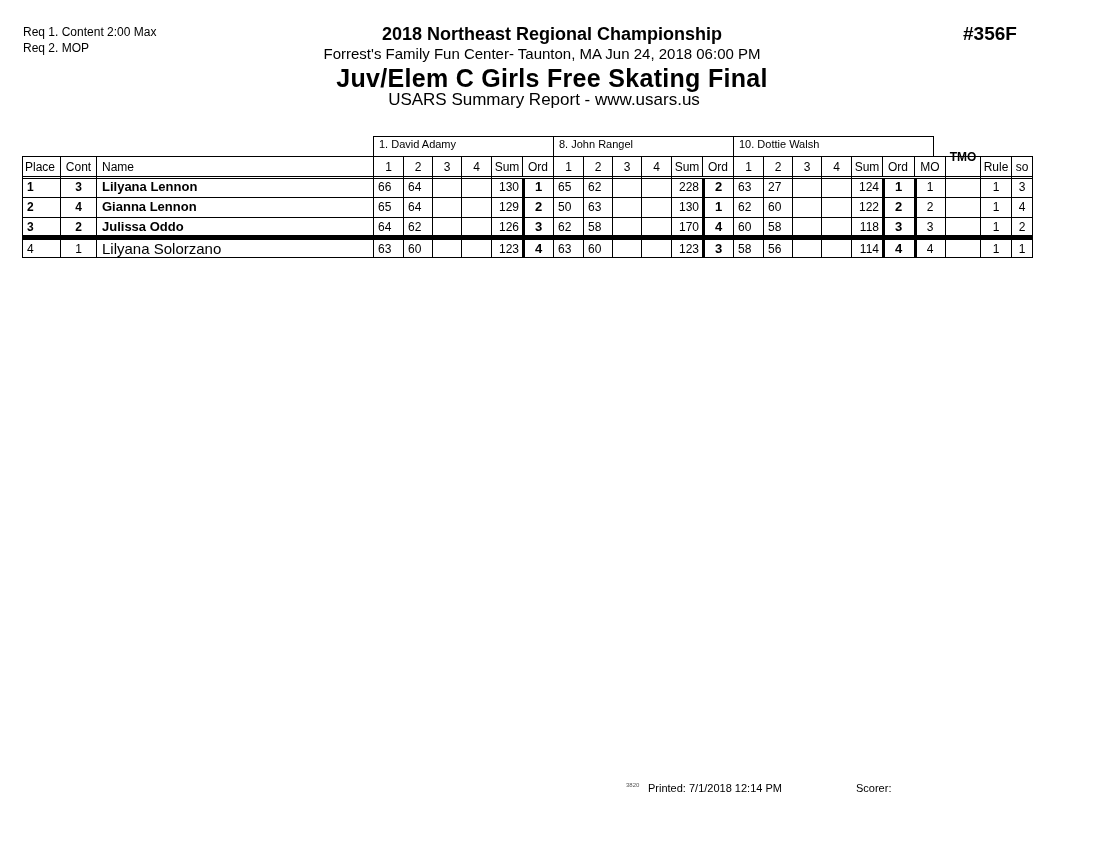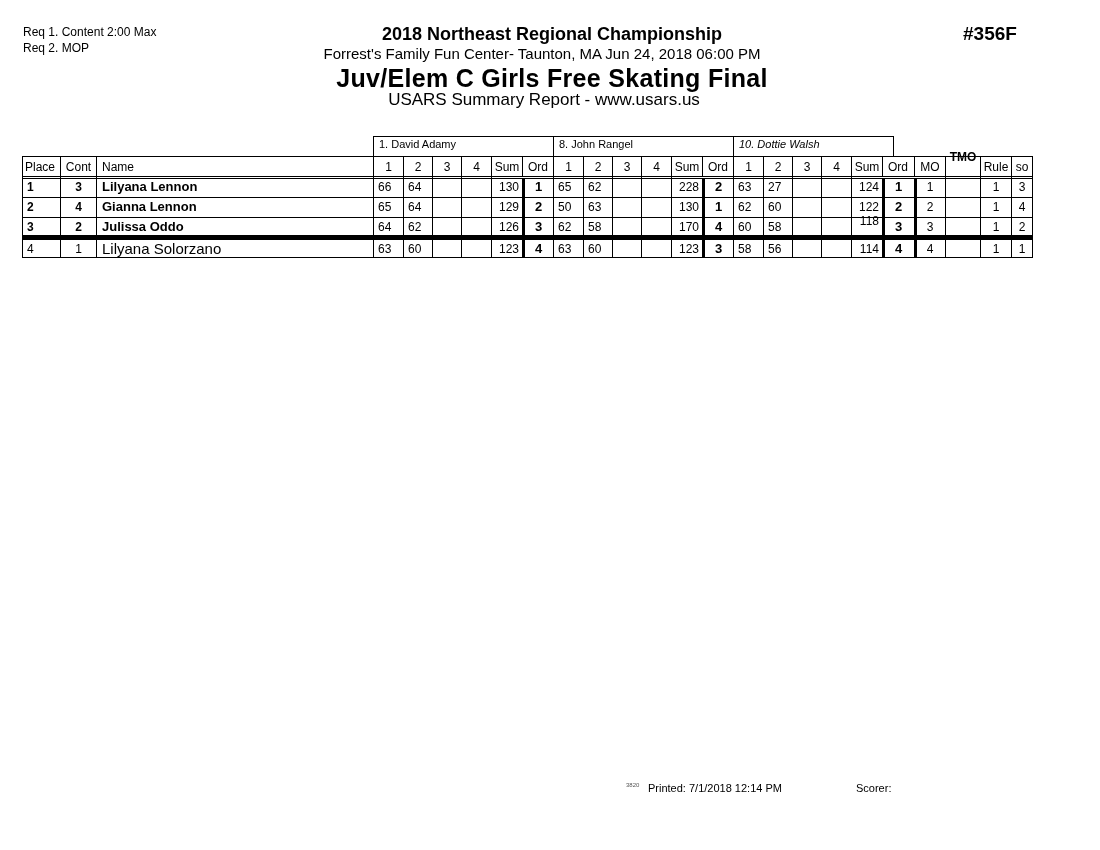--- a/index.html
+++ b/index.html
@@ -34,21 +34,21 @@
 
 <div class="abs center t1">2018 Northeast Regional Championship</div>
 <div class="abs center t2">Forrest's Family Fun Center- Taunton, MA  Jun 24, 2018  06:00 PM</div>
 <div class="abs center t3">Juv/Elem C Girls Free Skating  Final</div>
 <div class="abs center t4">USARS Summary Report - www.usars.us</div>
 <div class="abs evt">#356F</div>
 
 <div id="table">
     <div class="judge-box" style="left: 373px; width: 181px;">1.  David Adamy</div>
     <div class="judge-box" style="left: 553px; width: 181px;">8.  John Rangel</div>
-    <div class="judge-box" style="left: 733px; width: 161px; font-style: italic;">10.  Dottie Walsh</div>
+    <div class="judge-box" style="left: 733px; width: 201px;">10.  Dottie Walsh</div>
     <div class="cell " style="left: 23px; top: 158px; width: 37px; height: 20px; padding-left: 2px;">Place</div>
     <div class="cell c" style="left: 61px; top: 158px; width: 35px; height: 20px; padding-left: 0px;">Cont</div>
     <div class="cell " style="left: 97px; top: 158px; width: 276px; height: 20px; padding-left: 5px;">Name</div>
     <div class="cell c" style="left: 915px; top: 158px; width: 30px; height: 20px; padding-left: 0px;">MO</div>
     <div class="cell c" style="left: 946px; top: 148px; width: 34px; height: 20px; padding-left: 0px; font-weight: bold;">TMO</div>
     <div class="cell c" style="left: 981px; top: 158px; width: 30px; height: 20px; padding-left: 0px;">Rule</div>
     <div class="cell c" style="left: 1012px; top: 158px; width: 20px; height: 20px; padding-left: 0px;">so</div>
     <div class="cell c" style="left: 374px; top: 158px; width: 29px; height: 20px;">1</div>
     <div class="cell c" style="left: 404px; top: 158px; width: 28px; height: 20px;">2</div>
     <div class="cell c" style="left: 433px; top: 158px; width: 28px; height: 20px;">3</div>
@@ -129,21 +129,21 @@
     <div class="cell l" style="left: 554px; top: 218px; width: 29px; height: 19px;">62</div>
     <div class="cell l" style="left: 584px; top: 218px; width: 28px; height: 19px;">58</div>
     <div class="cell l" style="left: 613px; top: 218px; width: 28px; height: 19px;"></div>
     <div class="cell l" style="left: 642px; top: 218px; width: 29px; height: 19px;"></div>
     <div class="cell r" style="left: 672px; top: 218px; width: 30px; height: 19px;">170</div>
     <div class="cell c b" style="left: 705px; top: 218px; width: 27px; height: 19px; font-size: 13px;">4</div>
     <div class="cell l" style="left: 734px; top: 218px; width: 29px; height: 19px;">60</div>
     <div class="cell l" style="left: 764px; top: 218px; width: 28px; height: 19px;">58</div>
     <div class="cell l" style="left: 793px; top: 218px; width: 28px; height: 19px;"></div>
     <div class="cell l" style="left: 822px; top: 218px; width: 29px; height: 19px;"></div>
-    <div class="cell r" style="left: 852px; top: 212px; width: 30px; height: 19px;">118</div>
+    <div class="cell r" style="left: 852px; top: 218px; width: 30px; height: 19px;">118</div>
     <div class="cell c b" style="left: 885px; top: 218px; width: 27px; height: 19px; font-size: 13px;">3</div>
     <div class="cell c" style="left: 915px; top: 218px; width: 30px; height: 19px;">3</div>
     <div class="cell c" style="left: 946px; top: 218px; width: 34px; height: 19px;"></div>
     <div class="cell c" style="left: 981px; top: 218px; width: 30px; height: 19px;">1</div>
     <div class="cell c" style="left: 1012px; top: 218px; width: 20px; height: 19px;">2</div>
     <div class="cell l" style="left: 23px; top: 240px; width: 37px; height: 19px;">4</div>
     <div class="cell c" style="left: 61px; top: 240px; width: 35px; height: 19px;">1</div>
     <div class="cell" style="left: 97px; top: 240px; width: 276px; height: 19px; padding-left: 5px; font-size: 15px;">Lilyana Solorzano</div>
     <div class="cell l" style="left: 374px; top: 240px; width: 29px; height: 19px;">63</div>
     <div class="cell l" style="left: 404px; top: 240px; width: 28px; height: 19px;">60</div>

